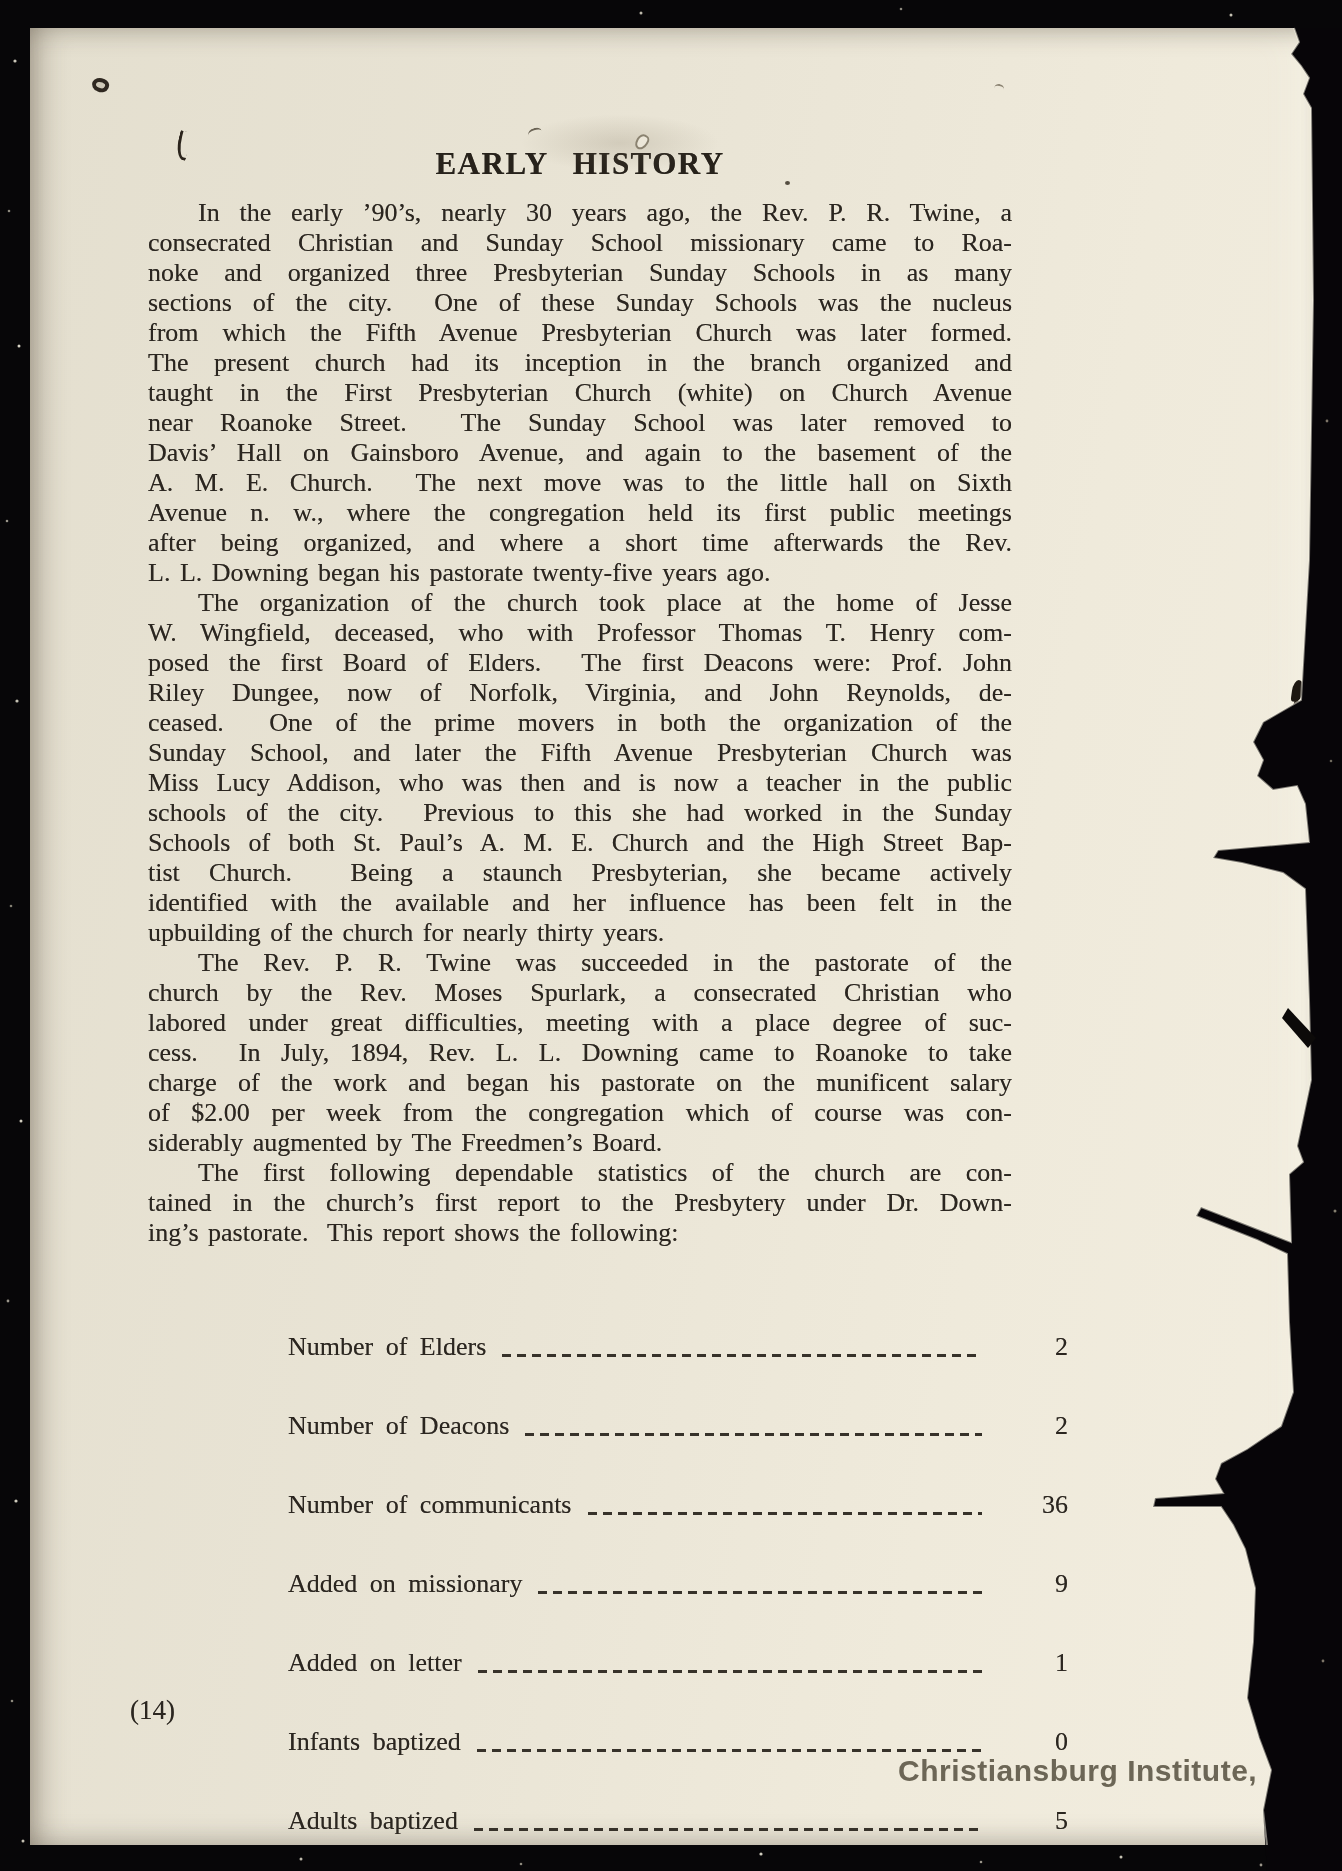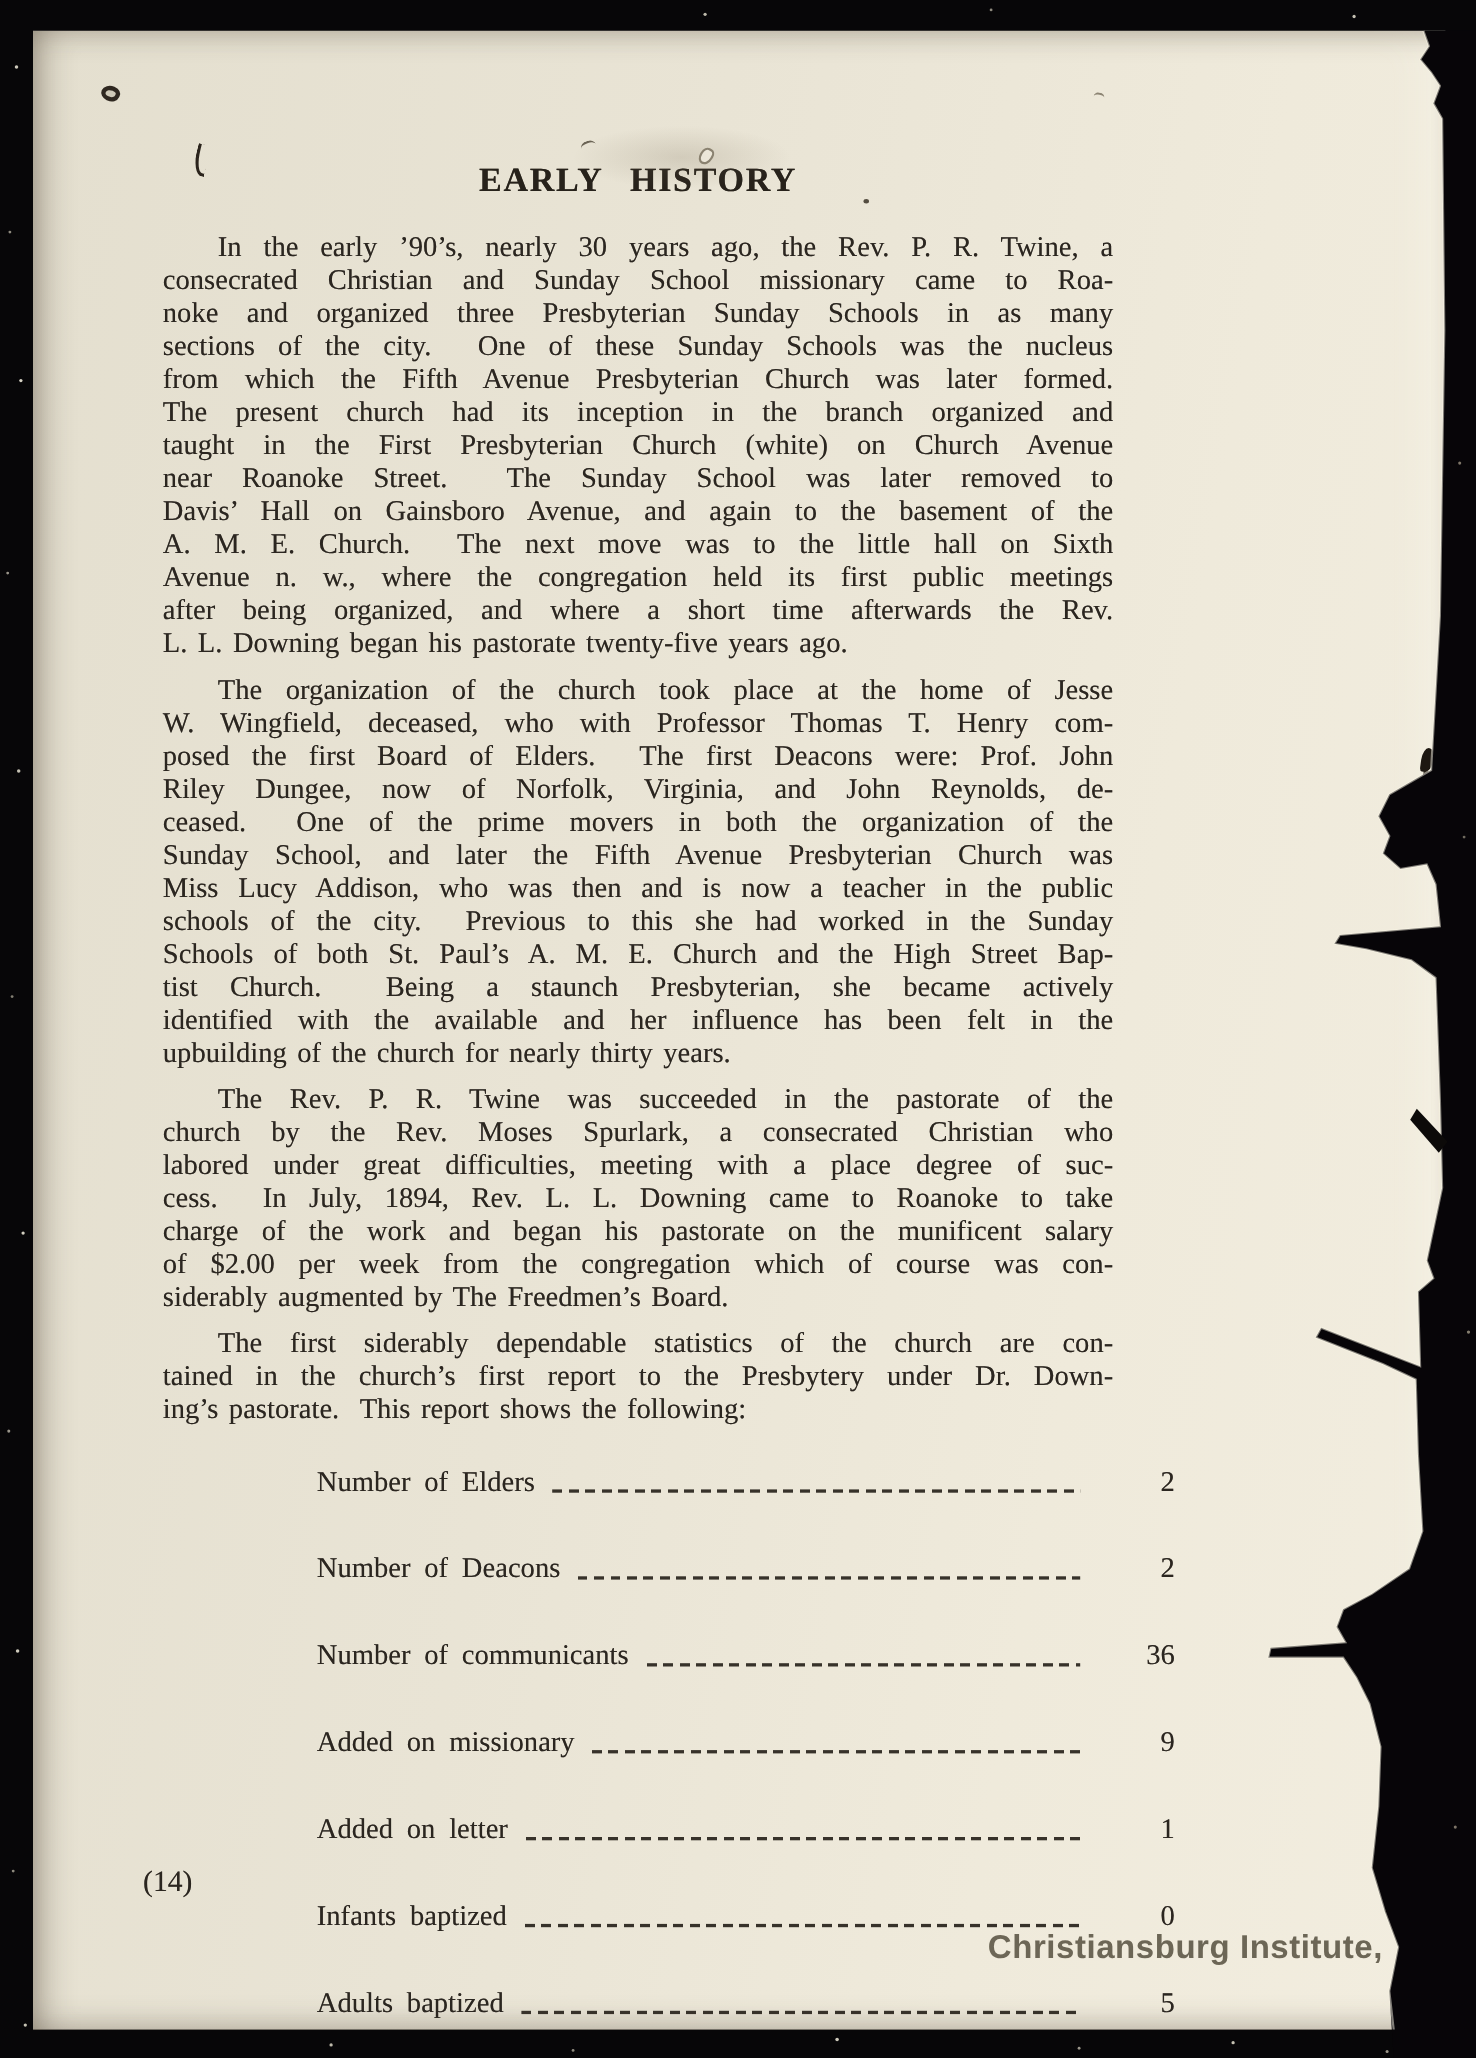--- a/index.html
+++ b/index.html
@@ -24,21 +24,21 @@
     letter-spacing:1.5px; word-spacing:16px;
     text-shadow:0 0 .5px rgba(40,34,26,.7);
   }
   #body-par { position:absolute; left:118px; top:170px; width:864px; }
   .pline {
     font-size:26px; line-height:30px; color:#2b2620;
     white-space:pre-wrap; word-spacing:3px;
     text-align:justify; text-align-last:justify;
     text-shadow:0 0 .4px rgba(43,38,32,.55);
   }
-  .pline.first { text-indent:50px;margin-top:12px; }
+  .pline.first { text-indent:50px; }
   .pline.last  { text-align-last:left; }
   
   #stats { position:absolute; left:258px; top:1262px; width:780px; }
   .stat-row { display:flex; align-items:baseline; height:37px;margin-top:42px; }
   .stat-label {
     font-size:26px; color:#2b2620; white-space:nowrap; word-spacing:6px;
     text-shadow:0 0 .4px rgba(43,38,32,.55);
   }
   .leader {
     flex:1; height:3px; margin:0 14px 0 16px; align-self:center;
@@ -132,21 +132,21 @@
         <div class="pline">tist Church.  Being a staunch Presbyterian, she became actively</div>
         <div class="pline">identified with the available and her influence has been felt in the</div>
         <div class="pline last">upbuilding of the church for nearly thirty years.</div>
         <div class="pline first">The Rev. P. R. Twine was succeeded in the pastorate of the</div>
         <div class="pline">church by the Rev. Moses Spurlark, a consecrated Christian who</div>
         <div class="pline">labored under great difficulties, meeting with a place degree of suc-</div>
         <div class="pline">cess.  In July, 1894, Rev. L. L. Downing came to Roanoke to take</div>
         <div class="pline">charge of the work and began his pastorate on the munificent salary</div>
         <div class="pline">of $2.00 per week from the congregation which of course was con-</div>
         <div class="pline last">siderably augmented by The Freedmen’s Board.</div>
-        <div class="pline first">The first siderably dependable statistics of the church are con-</div>
+        <div class="pline first">The first following dependable statistics of the church are con-</div>
         <div class="pline">tained in the church’s first report to the Presbytery under Dr. Down-</div>
         <div class="pline last">ing’s pastorate.  This report shows the following:</div>
       </div>
 
     <div id="stats">
         <div class="stat-row">
           <span class="stat-label">Number of Elders</span>
           <span class="leader"></span>
           <span class="stat-value">2</span>
         </div>

